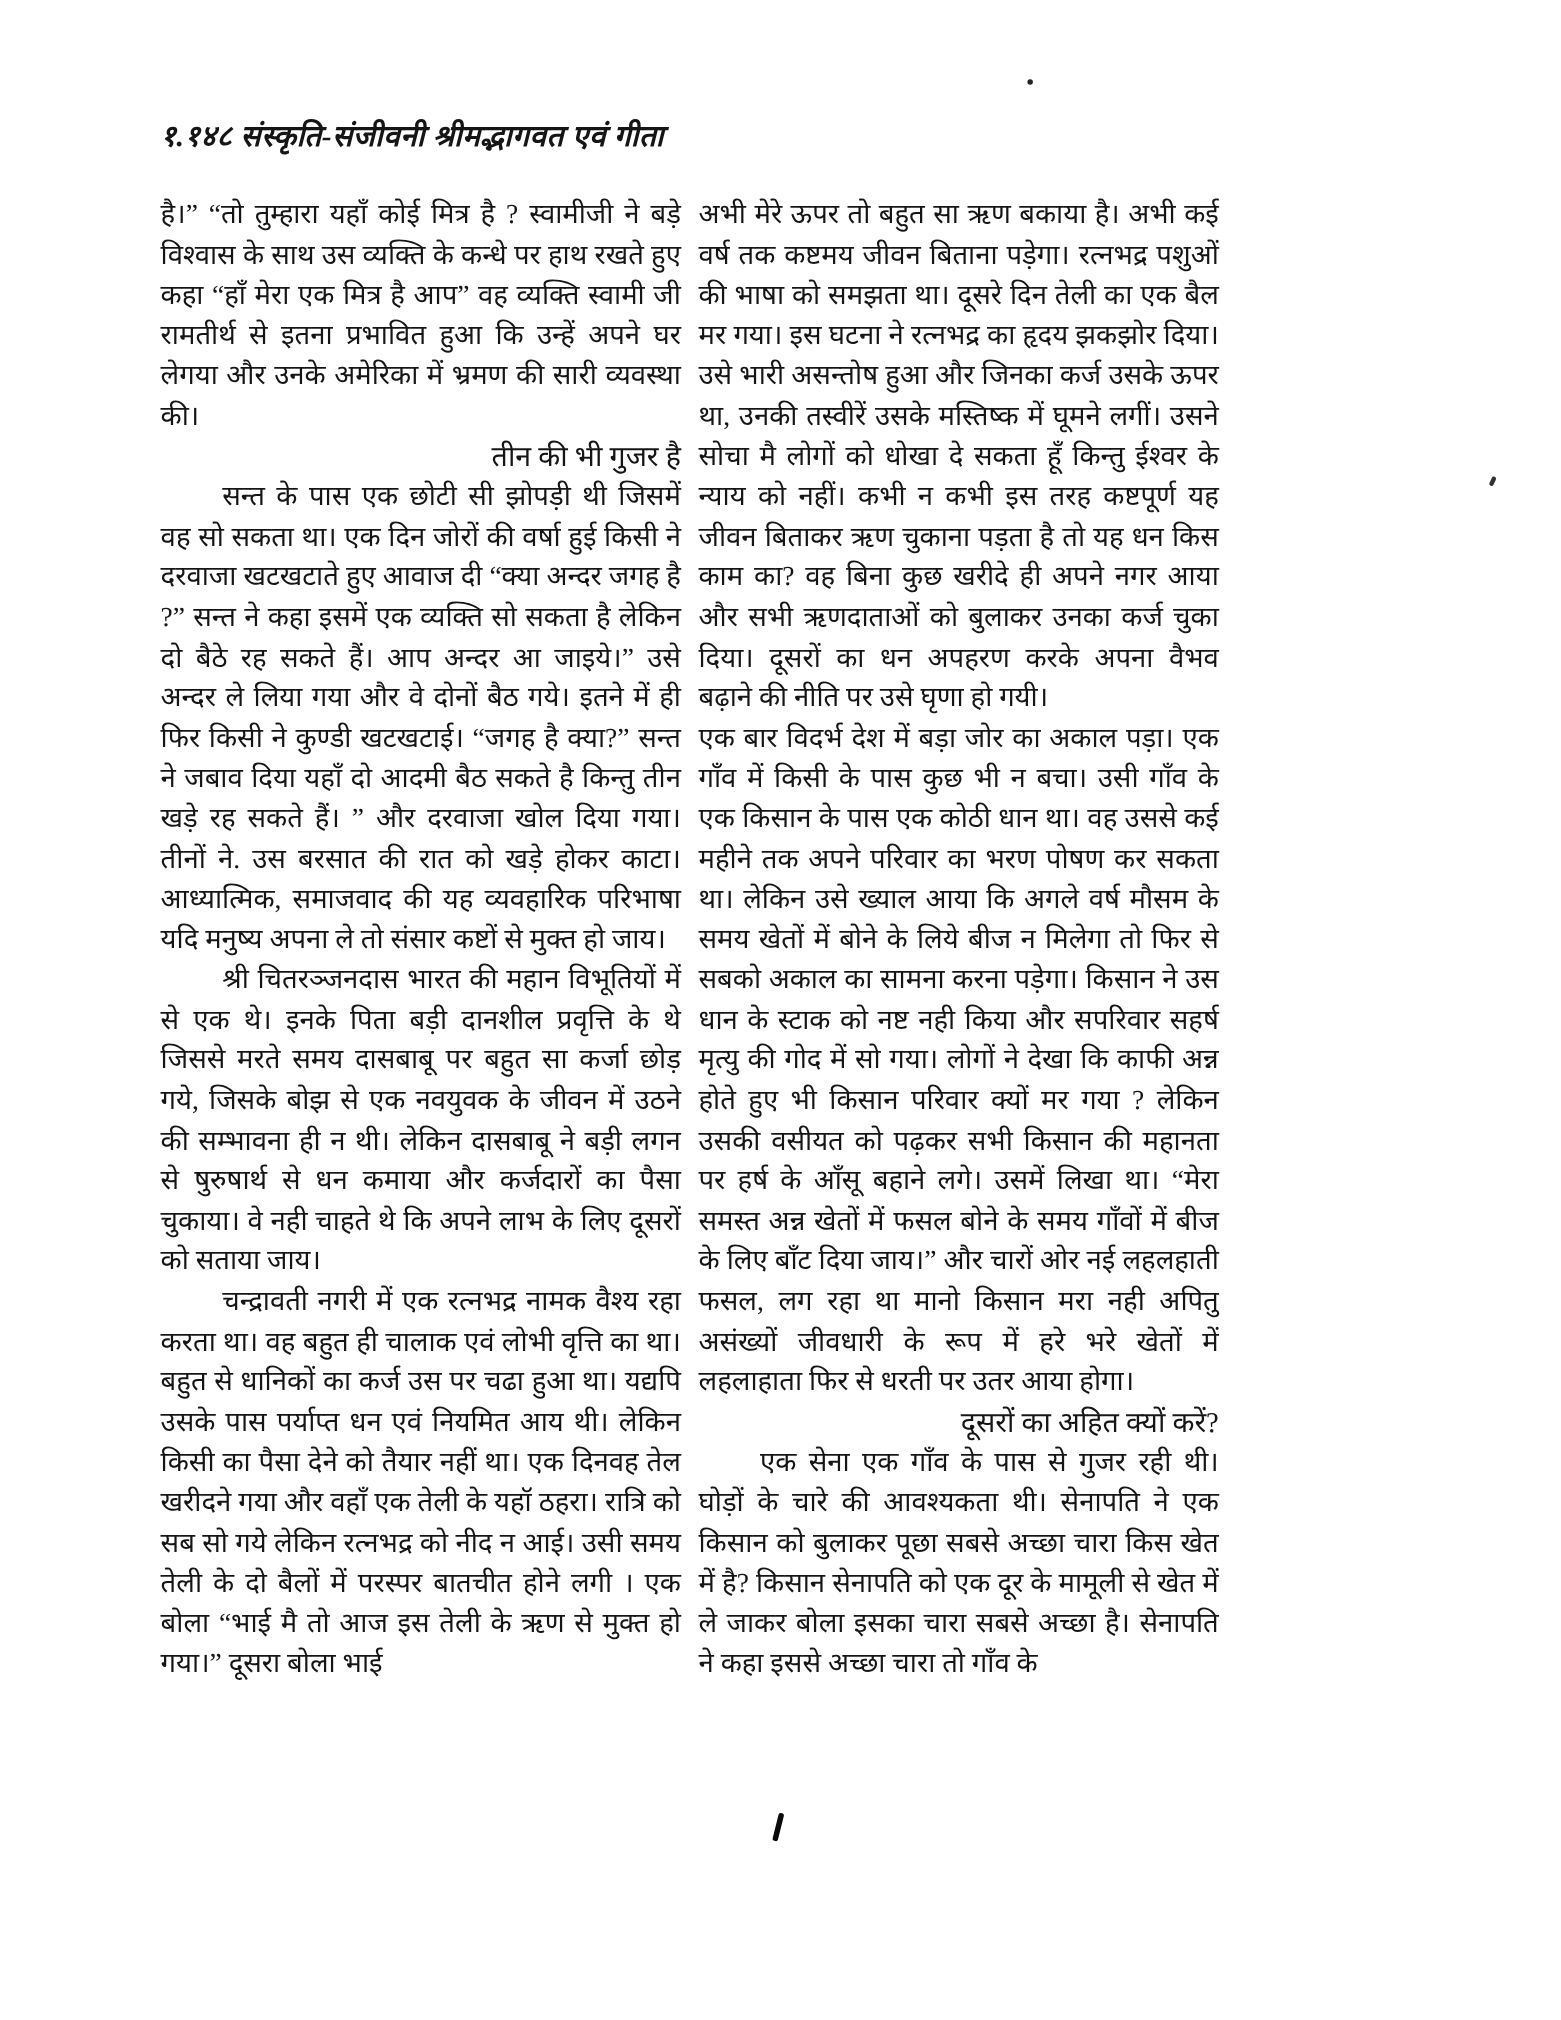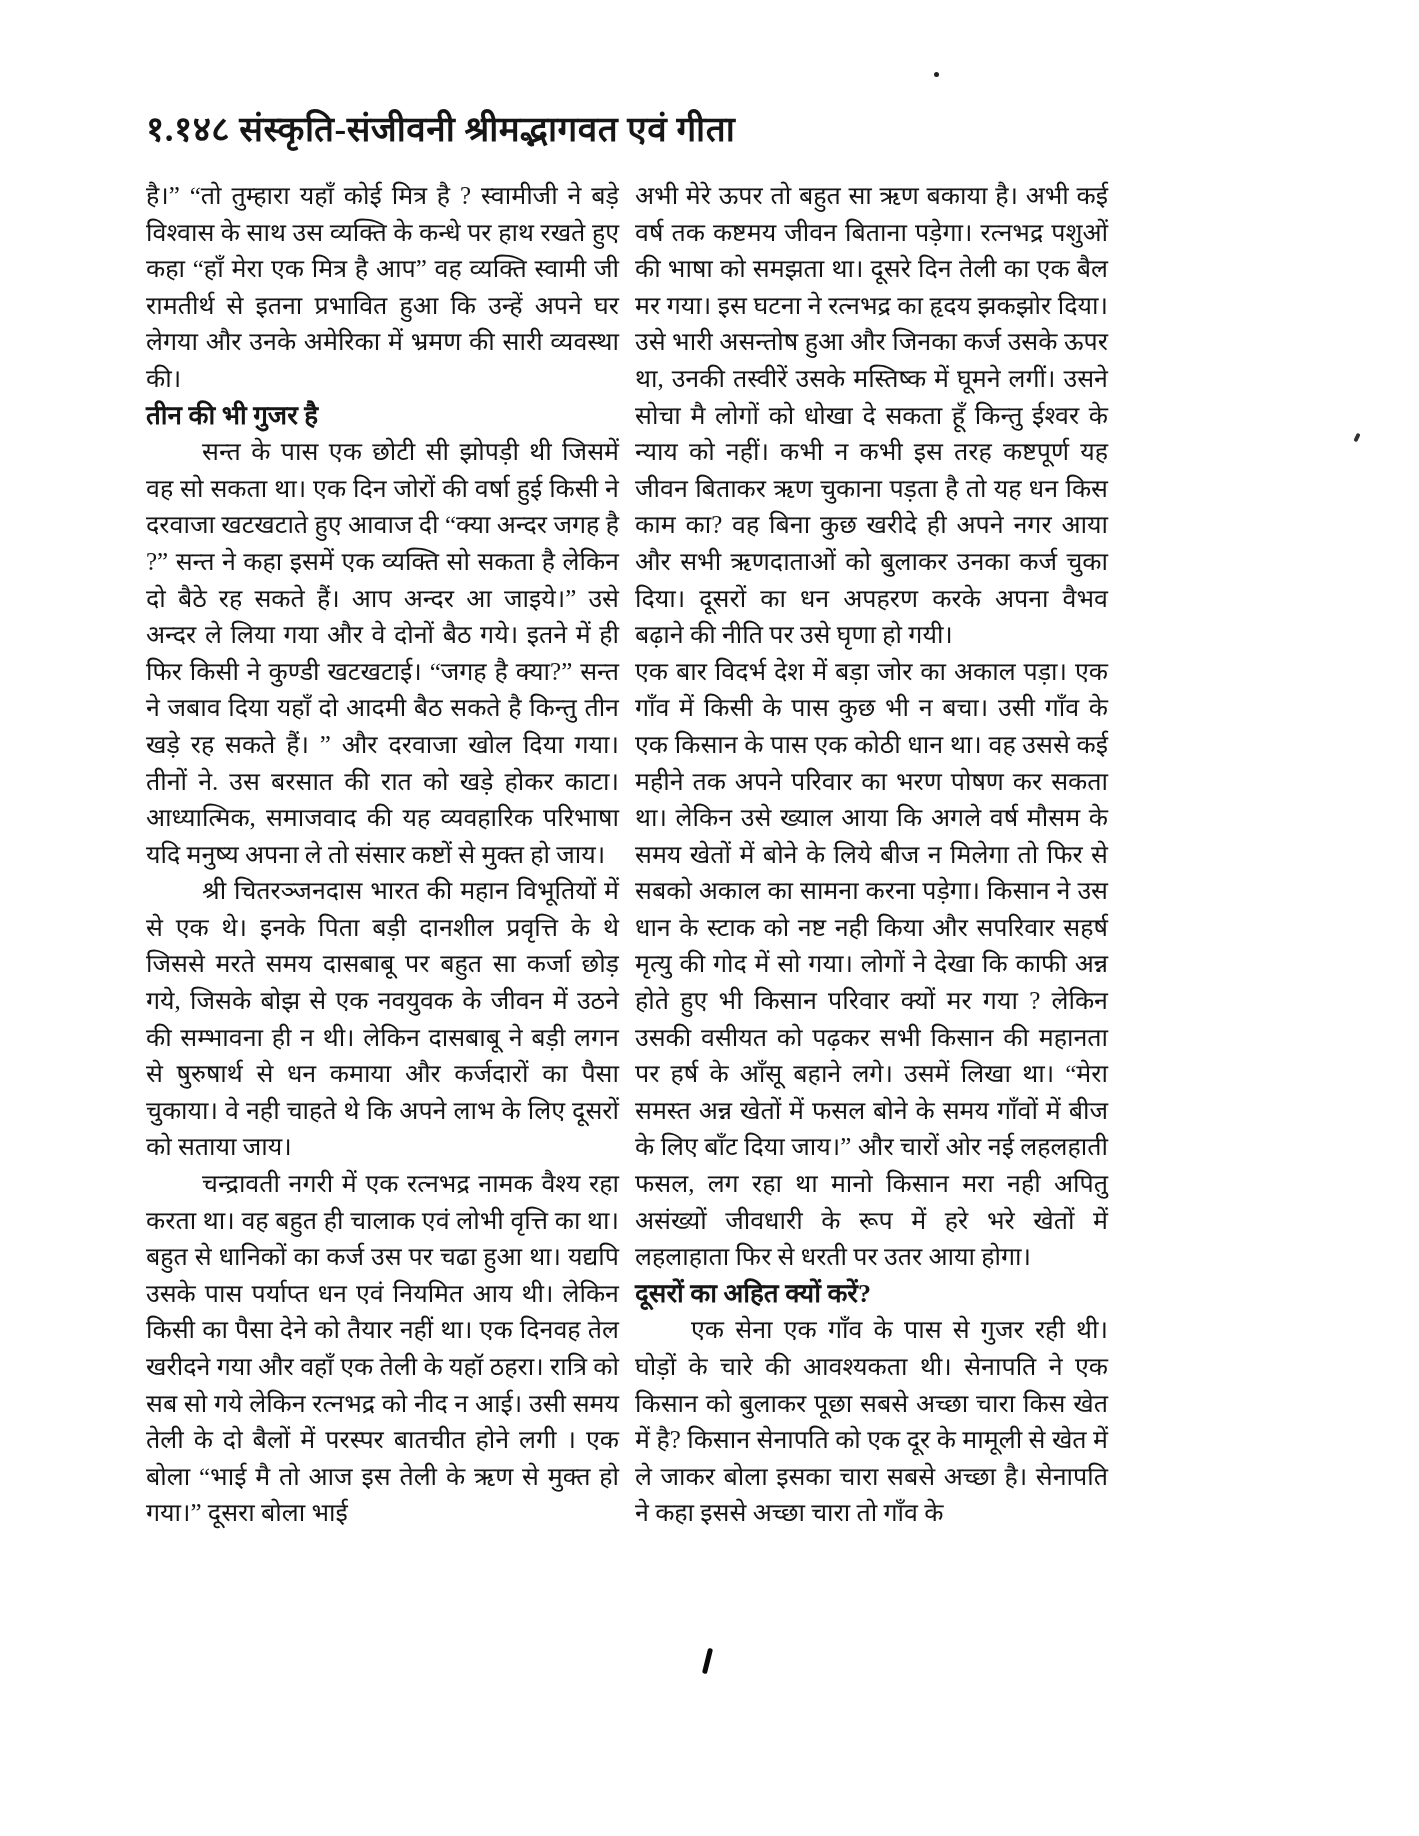--- a/index.html
+++ b/index.html
@@ -14,24 +14,25 @@
     background: #ffffff;
     color: #151515;
     font-family: "Liberation Serif", "DejaVu Serif", serif;
     overflow: hidden;
   }
   .header {
     position: absolute;
     left: 146px;
     top: 104px;
     width: 700px;
-    font-size: 35px;
+    font-size: 27px;
     font-weight: bold;
     letter-spacing: 0.5px;
     white-space: nowrap;
+    font-style: italic;
   }
   .columns {
     position: absolute;
     left: 146px;
     top: 178px;
     width: 962px;
     display: flex;
     gap: 16px;
     align-items: flex-start;
   }
@@ -43,22 +44,22 @@
   }
   .col p {
     margin: 0;
   }
   .col p.indent {
     text-indent: 56px;
   }
   .col .heading {
     margin: 0;
     font-size: 26px;
-    font-weight: bold;
-    text-align: left;
+    font-weight: normal;
+    text-align: right;
     line-height: 36.6px;
   }
   
   .ink-stroke {
     position: absolute;
     left: 705px;
     top: 1648px;
     width: 5px;
     height: 26px;
     background: #0a0a0a;

